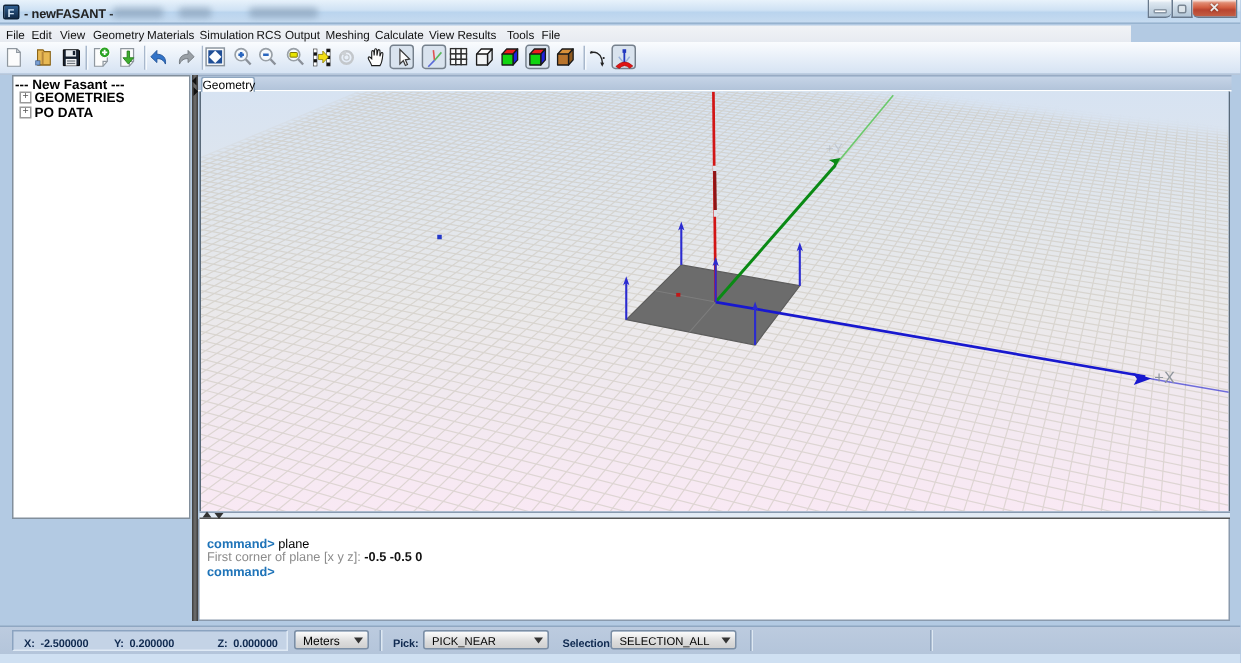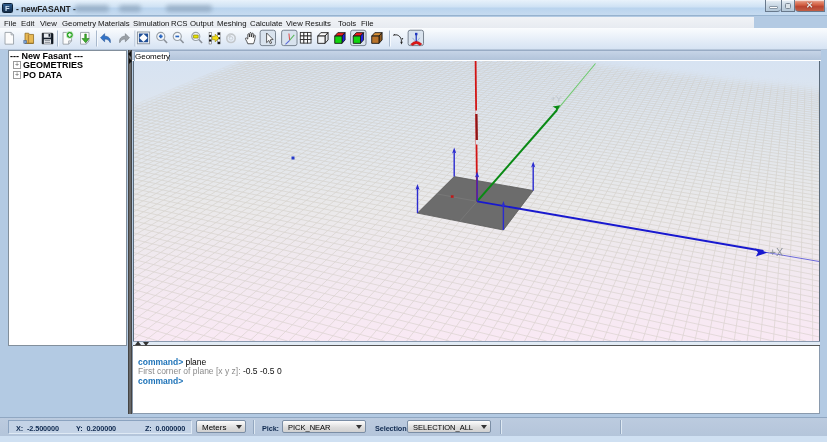--- a/index.html
+++ b/index.html
@@ -26,21 +26,21 @@
 .trow{position:absolute;left:5px;font-size:9px;font-weight:bold;color:#000;white-space:nowrap}
 .pbox{position:absolute;left:4px;width:8px;height:8px;border:1px solid #9a9a9a;background:#fff;font-size:7px;line-height:6.5px;text-align:center;color:#555}
 #vsplit{left:128px;top:50px;width:4px;height:364px;background:#686868;border-left:1px solid #444;border-right:1px solid #444}
 #tabstrip{left:132px;top:50px;width:689px;height:11px;background:linear-gradient(#c6d4e7,#b2c4da);border-top:1px solid #98abc4;border-bottom:1px solid #fff}
 #tab1{position:absolute;left:2px;top:0px;width:36px;height:11px;background:#fff;border:1px solid #8ea6c0;border-bottom:none;border-radius:2px 2px 0 0;font-size:8px;text-align:center;color:#000;line-height:10px}
 #vport{left:133px;top:61px;width:687px;height:280px;border-left:1px solid #5a6a7a;border-right:1px solid #5a6a7a;overflow:hidden}
 #hsplit{left:133px;top:341px;width:687px;height:5px;background:#e2ebf5;border-top:1px solid #8a9ab0;border-bottom:1px solid #555}
 #console{left:132px;top:346px;width:688px;height:68px;background:#fff;border:1px solid #8a9aad;border-top:none;font-size:8.5px;line-height:9.4px;padding:12px 0 0 5px}
 #console .cmd{color:#1e73b8;font-weight:bold}
 #console .g{color:#8b8b8b}
-#console .b{color:#111;font-weight:normal}
+#console .b{color:#111;font-weight:bold}
 
 #sbar{left:0;top:417px;width:827px;height:28px;background:linear-gradient(#bccbdf,#b0c2d8);border-top:1px solid #90a7c2;font-size:8.5px;color:#15335e}
 .sfield{position:absolute;top:2px;height:14px;border:1px solid;border-color:#8ba3c0 #dfeaf5 #dfeaf5 #8ba3c0;background:#c4d3e6}
 .slab{position:absolute;top:6px;font-weight:bold;color:#102a50;font-size:7.3px;letter-spacing:-0.1px}
 .combo{position:absolute;top:2px;height:13px;background:linear-gradient(#fdfdfd,#dcdcdc 60%,#d0d0d0);border:1px solid #7b8ea5;border-radius:2px;font-size:8px;color:#000;padding:2px 0 0 5px}
 .combo .arr{position:absolute;right:3px;top:4px;width:0;height:0;border-left:3.5px solid transparent;border-right:3.5px solid transparent;border-top:4px solid #333}
 #bot{left:0;top:436px;width:827px;height:6px;background:#cfe0f2}
 </style></head><body>
 <div class="abs" id="title"></div>
 <div class="abs" id="ticon">F</div>

